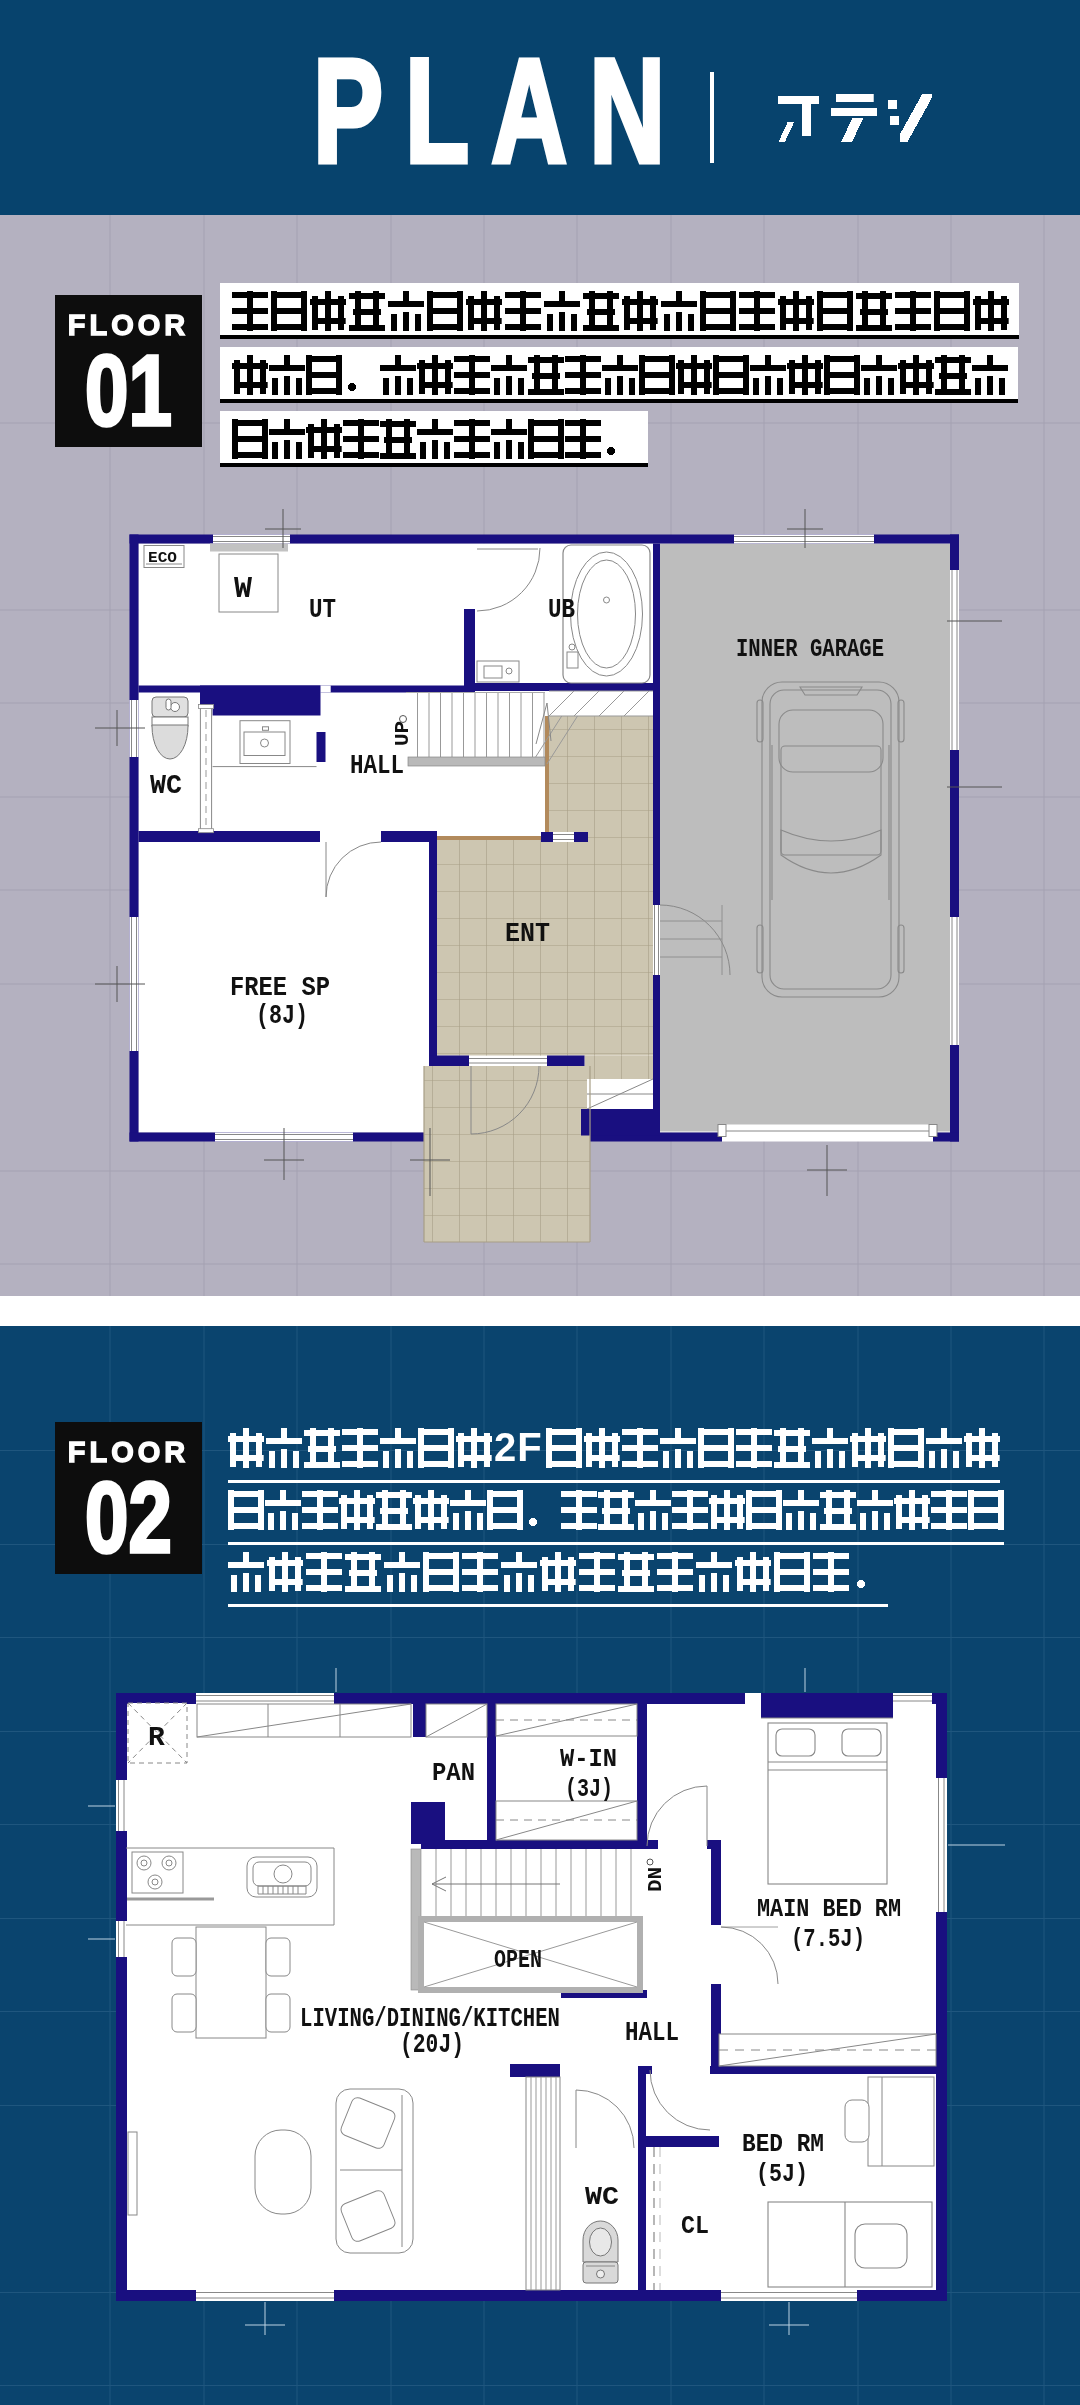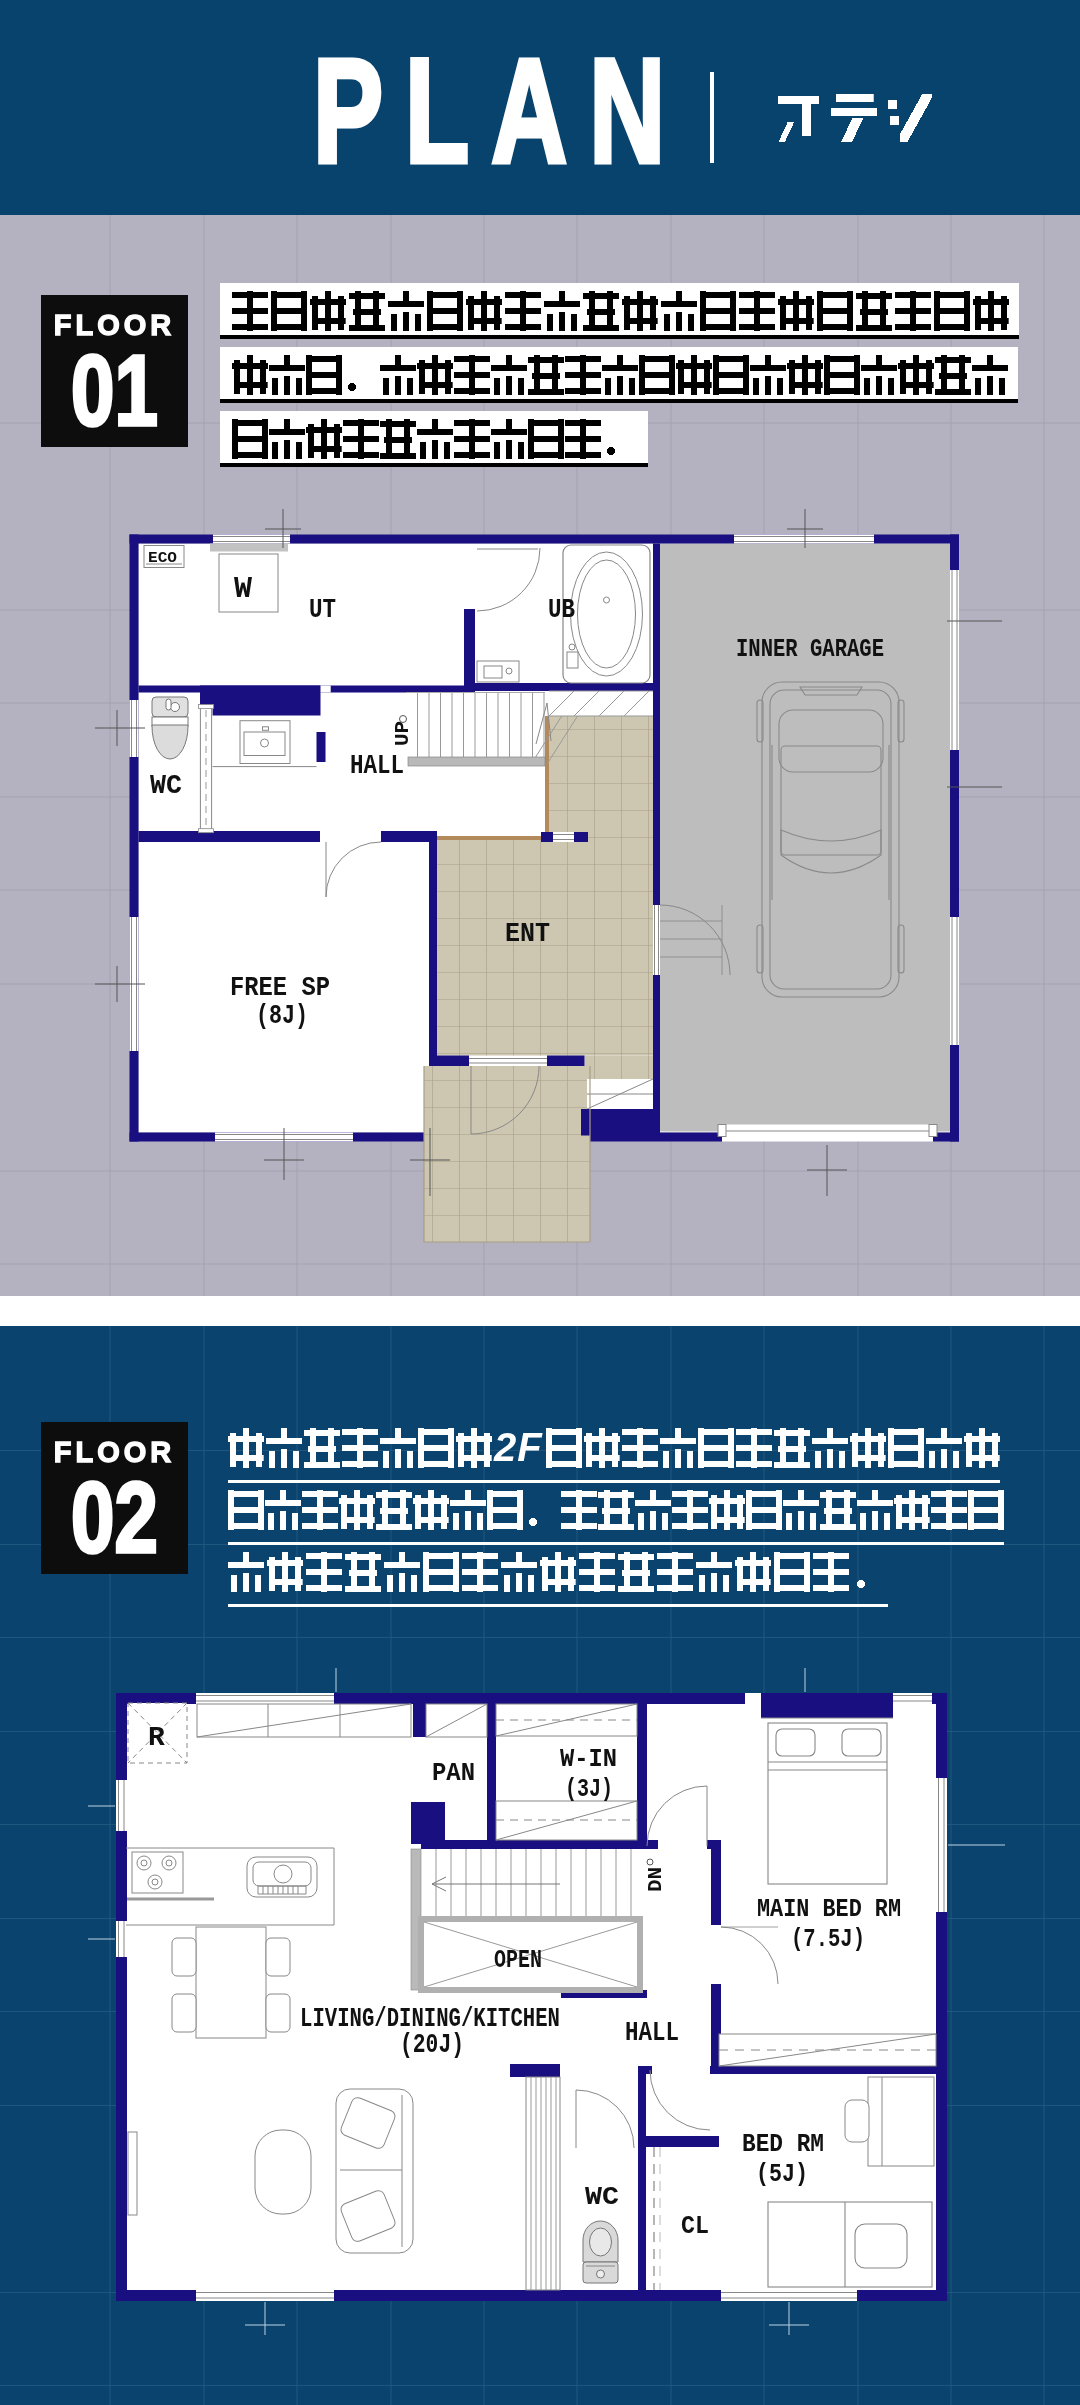--- a/index.html
+++ b/index.html
@@ -20,21 +20,21 @@
     background-image:
       repeating-linear-gradient(to right, transparent 0, transparent 92.4px, #1f567e 92.4px, #1f567e 93.4px),
       repeating-linear-gradient(to bottom, transparent 0, transparent 92.5px, #1f567e 92.5px, #1f567e 93.5px);
     background-position: 17.5px 0, 0 32px;
     background-color:#0a446e;
   }
   .hdr { position:absolute; left:0; top:0; width:1080px; height:215px; background:#07436d; }
   .plan-t { position:absolute; left:313px; top:37px; color:#fff; font-weight:bold; font-size:148px; line-height:1; letter-spacing:31px; transform:scaleX(0.71); -webkit-text-stroke:5px #fff; transform-origin:0 0; white-space:nowrap; }
   .hdr-div { position:absolute; left:710px; top:72px; width:4px; height:91px; background:#fff; }
   
-  .fbox { position:absolute; left:41px; width:147px; height:152px; background:#0d0d0d; color:#fff; text-align:center; }
+  .fbox { position:absolute; left:55px; width:147px; height:152px; background:#0d0d0d; color:#fff; text-align:center; }
   .fbox .fl { font-size:29px; font-weight:bold; letter-spacing:4px; margin-top:14px; -webkit-text-stroke:1.3px #fff; }
   .fbox .num { font-size:100px; font-weight:bold; letter-spacing:0; margin-top:-4px; transform:scaleX(0.78); line-height:1.04; -webkit-text-stroke:3.5px #fff; }
   
   .jl { position:absolute; display:flex; align-items:flex-start; }
   .jl1 { background:#fff; border-bottom:4px solid #000; padding:8px 10px 4px 12px; }
   .jl2 { border-bottom:3px solid #fff; padding:0 0 12px 0; }
   .jc { display:inline-block; width:36px; height:40px; margin-right:3px; flex:none; position:relative; }
   .pm1 .jc { margin-right:1px; }
   .pm2 .jc { margin-right:2px; }
   .pm3 .jc { margin-right:3px; }
@@ -198,21 +198,21 @@
       <span class="jc k2"></span>
       <span class="jc k1"></span>
       <span class="jc kp" style="margin-right:0;"></span>
   </div>
 
   <div class="fbox" style="top:1422px;">
     <div class="fl">FLOOR</div>
     <div class="num">02</div>
   </div>
 
-  <div class="jl jl2 pm2" style="left:228px;top:1428px;font-style:italic;">
+  <div class="jl jl2 pm2" style="left:228px;top:1428px;">
     <span class="jc w3"></span>
       <span class="jc w5"></span>
       <span class="jc w4"></span>
       <span class="jc w1"></span>
       <span class="jc w5"></span>
       <span class="jc w2"></span>
       <span class="jc w3"></span>
       <span class="f2t" style="margin-right:3px;">2F</span>
       <span class="jc w2"></span>
       <span class="jc w3"></span>

